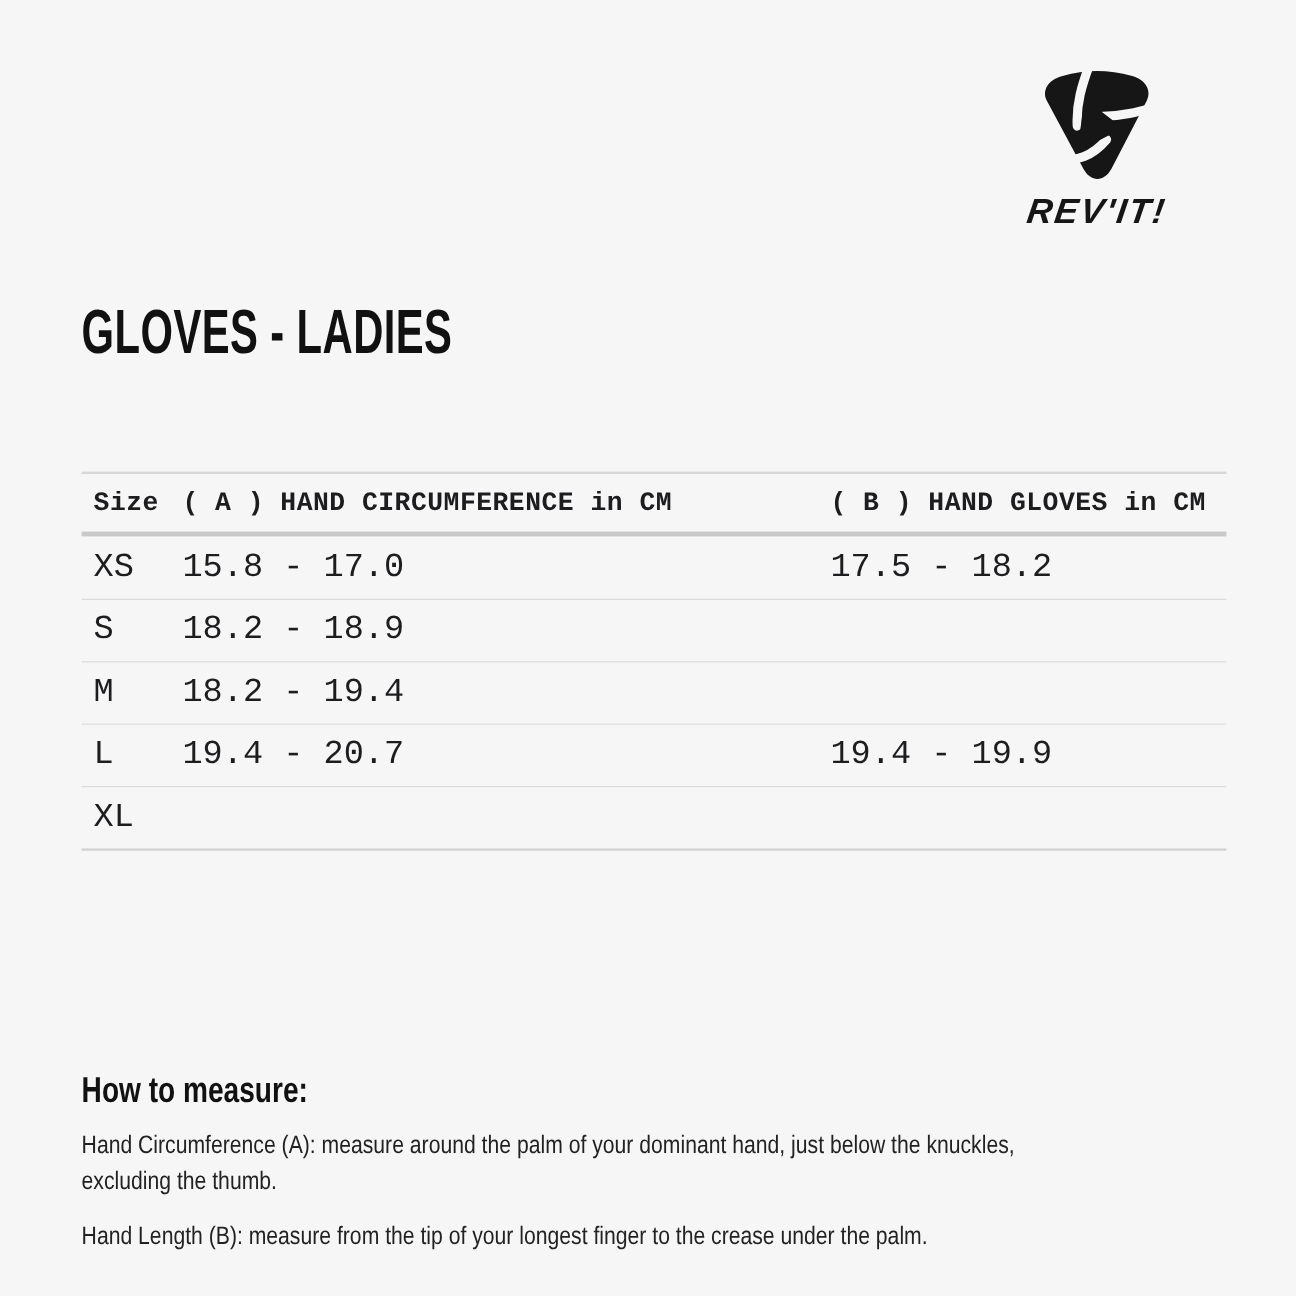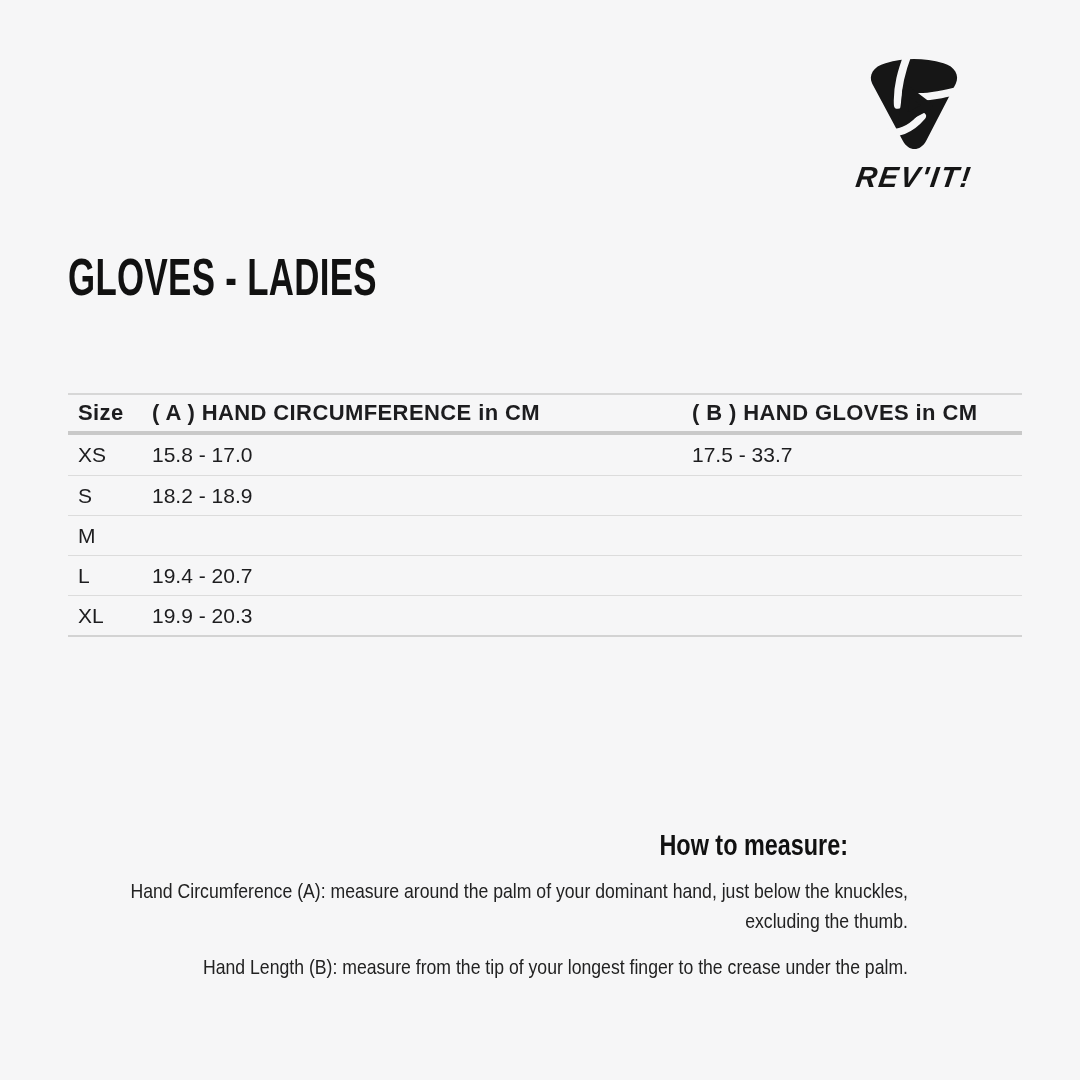--- a/index.html
+++ b/index.html
@@ -54,39 +54,39 @@
     top: 393px;
     left: 68px;
     width: 954px;
     border-top: 2px solid #d7d7d7;
     border-bottom: 2px solid #d3d3d3;
   }
   .trow {
     display: grid;
     grid-template-columns: 84px 540px auto;
     align-items: center;
-    height: 40px;
+    height: 52px;
+    font-family: Liberation Mono, monospace;
   }
   .trow.thead {
     font-weight: 700;
     font-size: 22px;
     border-bottom: 4px solid #c9c9c9;
     letter-spacing: 0.4px;
   }
-  .tbody .trow { font-size: 21px; }
+  .tbody .trow { font-size: 28px; }
   .tbody .trow + .trow { border-top: 1px solid #dcdcdc; }
   .cell { padding: 0; white-space: nowrap; }
   .col-size { padding-left: 10px; }
 
   
   .measure {
     position: absolute;
-    top: 828px;
+    top: 892px;
     left: 68px;
-    text-align: right;
   }
   .measure-heading {
     font-size: 30px;
     font-weight: 700;
     color: #111;
     white-space: nowrap;
     transform: scaleX(0.78);
     transform-origin: 0 50%;
   }
   .measure-body {
@@ -131,36 +131,37 @@
   <div class="size-table">
     <div class="trow thead">
       <div class="cell col-size">Size</div>
       <div class="cell col-a">( A ) HAND CIRCUMFERENCE in CM</div>
       <div class="cell col-b">( B ) HAND GLOVES in CM</div>
     </div>
     <div class="tbody">
       <div class="trow">
         <div class="cell col-size">XS</div>
         <div class="cell col-a">15.8 - 17.0</div>
-        <div class="cell col-b">17.5 - 33.7</div>
+        <div class="cell col-b">17.5 - 18.2</div>
       </div>
       <div class="trow">
         <div class="cell col-size">S</div>
         <div class="cell col-b">18.2 - 18.9</div>
       </div>
       <div class="trow">
         <div class="cell col-size">M</div>
+        <div class="cell col-a">18.2 - 19.4</div>
       </div>
       <div class="trow">
         <div class="cell col-size">L</div>
         <div class="cell col-a">19.4 - 20.7</div>
+        <div class="cell col-b">19.4 - 19.9</div>
       </div>
       <div class="trow">
         <div class="cell col-size">XL</div>
-        <div class="cell col-b">19.9 - 20.3</div>
       </div>
     </div>
   </div>
 
   <div class="measure">
     <h2 class="measure-heading">How to measure:</h2>
     <div class="measure-body">
       <p>Hand Circumference (A): measure around the palm of your dominant hand, just below the knuckles, excluding the thumb.</p>
       <p>Hand Length (B): measure from the tip of your longest finger to the crease under the palm.</p>
     </div>

